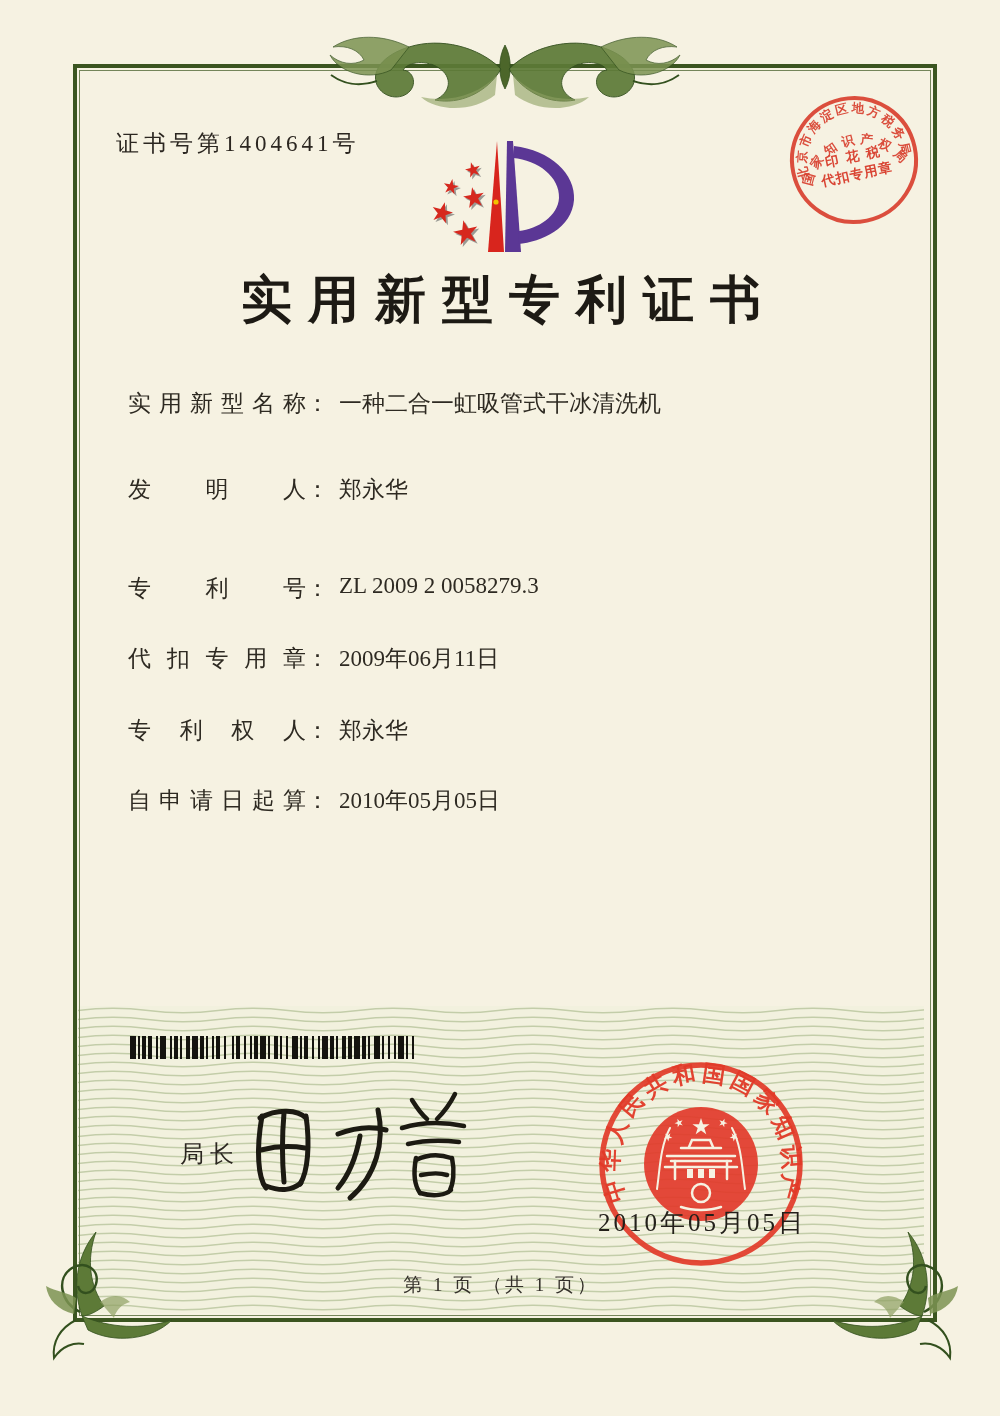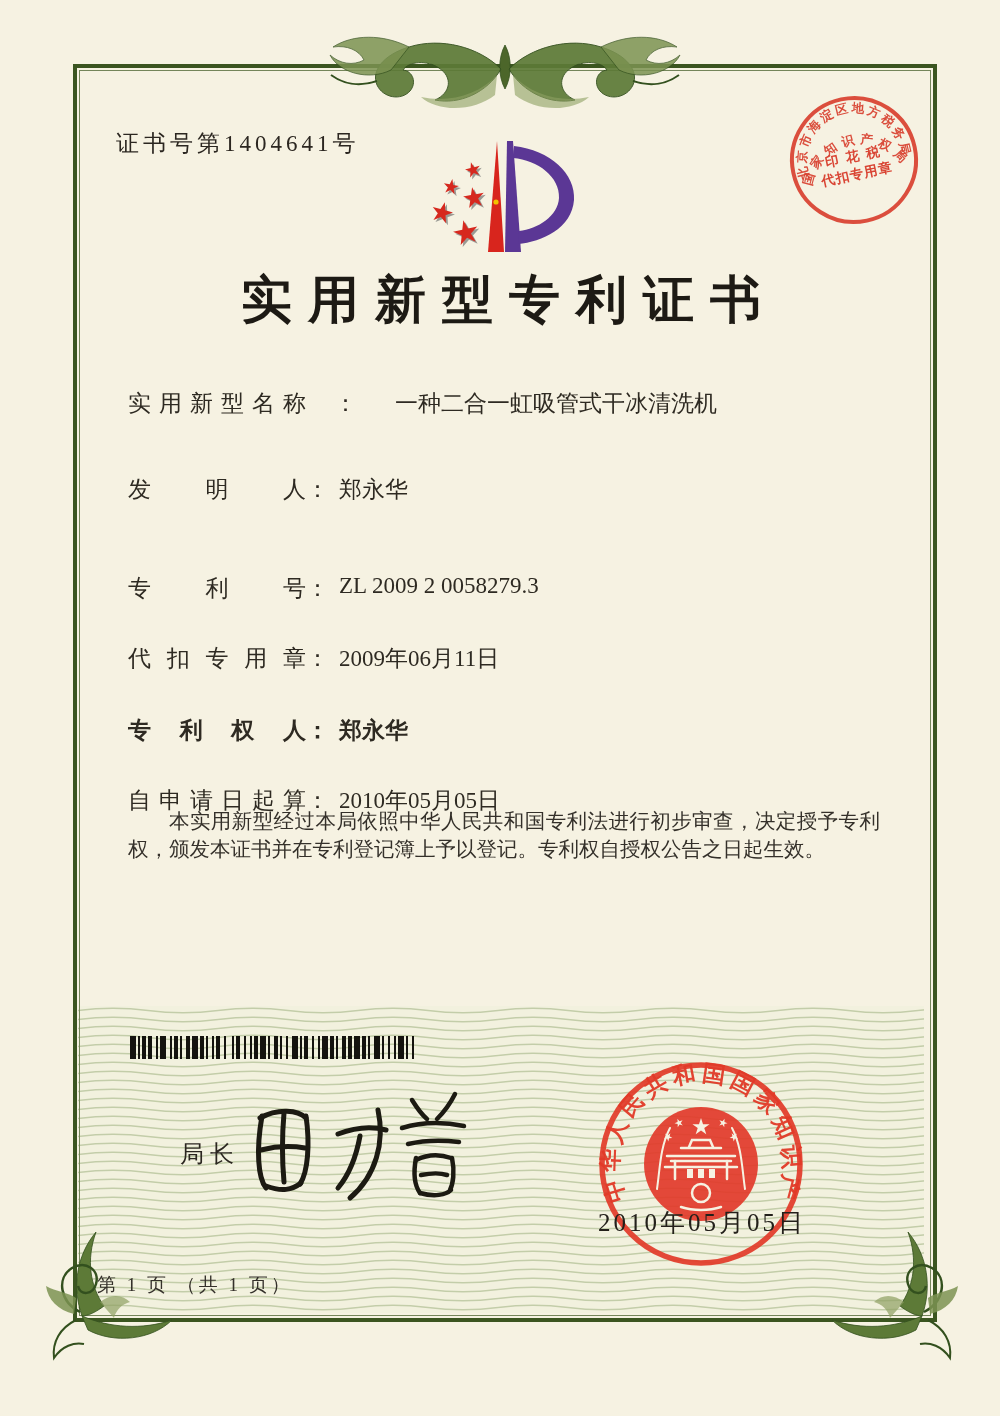--- a/index.html
+++ b/index.html
@@ -14,35 +14,35 @@
   .decor-svg{position:absolute;left:0;top:0;width:1000px;height:1416px;pointer-events:none;}
   .cert-no{position:absolute;left:116px;top:128px;font-size:23px;letter-spacing:4px;color:#2b2620;}
   .logo-svg{position:absolute;left:428px;top:136px;width:154px;height:124px;}
   .tax-stamp-svg{position:absolute;left:778px;top:84px;width:152px;height:152px;}
   .title{position:absolute;left:73px;top:266px;width:856px;margin:0;text-align:center;
          font-size:51px;font-weight:700;letter-spacing:16px;text-indent:16px;color:#1d1a14;}
   .fields{position:absolute;left:128px;top:388px;width:780px;}
   .field{display:flex;align-items:flex-start;height:30px;font-size:23px;color:#2e2a22;}
   .field .flabel{display:inline-block;width:178px;text-align:justify;text-align-last:justify;}
   .field .colon{margin-right:10px;}
-  .field:nth-child(1){margin-bottom:56px;gap:28px;}
+  .field:nth-child(1){margin-bottom:56px;}
   .field:nth-child(2){margin-bottom:69px;}
   .field:nth-child(3){margin-bottom:40px;}
   .field:nth-child(4){margin-bottom:42px;}
-  .field:nth-child(5){margin-bottom:40px;font-weight:bold;}
+  .field:nth-child(5){margin-bottom:40px;}
   .paras{position:absolute;left:128px;top:808px;width:752px;}
   .paras p{margin:0;font-size:20.5px;line-height:27.5px;text-align:justify;text-indent:2em;color:#34302a;}
   .barcode{position:absolute;left:130px;top:1036px;height:23px;font-size:0;white-space:nowrap;}
   .role-label{position:absolute;left:180px;top:1138px;font-size:24px;letter-spacing:6px;color:#2b2620;}
   .sig-svg{position:absolute;left:244px;top:1080px;width:232px;height:142px;}
   .seal-svg{position:absolute;left:596px;top:1058px;width:212px;height:212px;}
   .seal-date{position:absolute;left:598px;top:1206px;width:208px;text-align:center;
              font-size:25px;letter-spacing:3px;color:#23201a;}
-  .footer{position:absolute;left:73px;top:1272px;width:856px;
-          font-size:19px;letter-spacing:3px;color:#34302a;padding-left:24px;}
+  .footer{position:absolute;left:73px;top:1272px;width:856px;text-align:center;
+          font-size:19px;letter-spacing:3px;color:#34302a;}
 </style>
 </head>
 <body>
 
 <div class="page">
 
   <svg class="waves-svg" viewBox="0 0 846 307" preserveAspectRatio="none">
     <defs>
       <pattern id="wv" patternUnits="userSpaceOnUse" width="140" height="9">
         <path d="M0,4.5 Q35,0 70,4.5 T140,4.5" fill="none" stroke="#c3cda9" stroke-width="1.3"></path>
@@ -153,21 +153,20 @@
       <span class="fvalue">郑永华</span>
     </div>
     <div class="field">
       <span class="flabel">自申请日起算</span>
         <span class="colon">：</span>
       <span class="fvalue">2010年05月05日</span>
     </div>
   </div>
 
   <div class="paras">
-    <p>本实用新型经过本局依照中华人民共和国专利法进行初步审查，决定授予专利权，颁发本证书并在专利登记簿上予以登记。专利权自授权公告之日起生效。</p>
   </div>
 
   <div class="barcode"><span style="display:inline-block;height:100%;width:6px;background:#15130f;"></span><span style="display:inline-block;height:100%;width:2px;"></span><span style="display:inline-block;height:100%;width:2px;background:#15130f;"></span><span style="display:inline-block;height:100%;width:2px;"></span><span style="display:inline-block;height:100%;width:4px;background:#15130f;"></span><span style="display:inline-block;height:100%;width:2px;"></span><span style="display:inline-block;height:100%;width:4px;background:#15130f;"></span><span style="display:inline-block;height:100%;width:4px;"></span><span style="display:inline-block;height:100%;width:2px;background:#15130f;"></span><span style="display:inline-block;height:100%;width:2px;"></span><span style="display:inline-block;height:100%;width:6px;background:#15130f;"></span><span style="display:inline-block;height:100%;width:4px;"></span><span style="display:inline-block;height:100%;width:2px;background:#15130f;"></span><span style="display:inline-block;height:100%;width:2px;"></span><span style="display:inline-block;height:100%;width:4px;background:#15130f;"></span><span style="display:inline-block;height:100%;width:2px;"></span><span style="display:inline-block;height:100%;width:2px;background:#15130f;"></span><span style="display:inline-block;height:100%;width:4px;"></span><span style="display:inline-block;height:100%;width:4px;background:#15130f;"></span><span style="display:inline-block;height:100%;width:2px;"></span><span style="display:inline-block;height:100%;width:6px;background:#15130f;"></span><span style="display:inline-block;height:100%;width:2px;"></span><span style="display:inline-block;height:100%;width:4px;background:#15130f;"></span><span style="display:inline-block;height:100%;width:2px;"></span><span style="display:inline-block;height:100%;width:2px;background:#15130f;"></span><span style="display:inline-block;height:100%;width:4px;"></span><span style="display:inline-block;height:100%;width:2px;background:#15130f;"></span><span style="display:inline-block;height:100%;width:2px;"></span><span style="display:inline-block;height:100%;width:4px;background:#15130f;"></span><span style="display:inline-block;height:100%;width:4px;"></span><span style="display:inline-block;height:100%;width:2px;background:#15130f;"></span><span style="display:inline-block;height:100%;width:6px;"></span><span style="display:inline-block;height:100%;width:2px;background:#15130f;"></span><span style="display:inline-block;height:100%;width:2px;"></span><span style="display:inline-block;height:100%;width:4px;background:#15130f;"></span><span style="display:inline-block;height:100%;width:4px;"></span><span style="display:inline-block;height:100%;width:2px;background:#15130f;"></span><span style="display:inline-block;height:100%;width:4px;"></span><span style="display:inline-block;height:100%;width:2px;background:#15130f;"></span><span style="display:inline-block;height:100%;width:2px;"></span><span style="display:inline-block;height:100%;width:4px;background:#15130f;"></span><span style="display:inline-block;height:100%;width:2px;"></span><span style="display:inline-block;height:100%;width:6px;background:#15130f;"></span><span style="display:inline-block;height:100%;width:2px;"></span><span style="display:inline-block;height:100%;width:2px;background:#15130f;"></span><span style="display:inline-block;height:100%;width:4px;"></span><span style="display:inline-block;height:100%;width:4px;background:#15130f;"></span><span style="display:inline-block;height:100%;width:2px;"></span><span style="display:inline-block;height:100%;width:2px;background:#15130f;"></span><span style="display:inline-block;height:100%;width:4px;"></span><span style="display:inline-block;height:100%;width:2px;background:#15130f;"></span><span style="display:inline-block;height:100%;width:4px;"></span><span style="display:inline-block;height:100%;width:6px;background:#15130f;"></span><span style="display:inline-block;height:100%;width:2px;"></span><span style="display:inline-block;height:100%;width:2px;background:#15130f;"></span><span style="display:inline-block;height:100%;width:2px;"></span><span style="display:inline-block;height:100%;width:4px;background:#15130f;"></span><span style="display:inline-block;height:100%;width:4px;"></span><span style="display:inline-block;height:100%;width:2px;background:#15130f;"></span><span style="display:inline-block;height:100%;width:4px;"></span><span style="display:inline-block;height:100%;width:2px;background:#15130f;"></span><span style="display:inline-block;height:100%;width:2px;"></span><span style="display:inline-block;height:100%;width:6px;background:#15130f;"></span><span style="display:inline-block;height:100%;width:2px;"></span><span style="display:inline-block;height:100%;width:4px;background:#15130f;"></span><span style="display:inline-block;height:100%;width:2px;"></span><span style="display:inline-block;height:100%;width:2px;background:#15130f;"></span><span style="display:inline-block;height:100%;width:4px;"></span><span style="display:inline-block;height:100%;width:4px;background:#15130f;"></span><span style="display:inline-block;height:100%;width:2px;"></span><span style="display:inline-block;height:100%;width:4px;background:#15130f;"></span><span style="display:inline-block;height:100%;width:2px;"></span><span style="display:inline-block;height:100%;width:6px;background:#15130f;"></span><span style="display:inline-block;height:100%;width:2px;"></span><span style="display:inline-block;height:100%;width:4px;background:#15130f;"></span><span style="display:inline-block;height:100%;width:2px;"></span><span style="display:inline-block;height:100%;width:2px;background:#15130f;"></span><span style="display:inline-block;height:100%;width:4px;"></span><span style="display:inline-block;height:100%;width:6px;background:#15130f;"></span><span style="display:inline-block;height:100%;width:2px;"></span><span style="display:inline-block;height:100%;width:2px;background:#15130f;"></span><span style="display:inline-block;height:100%;width:4px;"></span><span style="display:inline-block;height:100%;width:2px;background:#15130f;"></span><span style="display:inline-block;height:100%;width:4px;"></span><span style="display:inline-block;height:100%;width:2px;background:#15130f;"></span><span style="display:inline-block;height:100%;width:2px;"></span><span style="display:inline-block;height:100%;width:6px;background:#15130f;"></span><span style="display:inline-block;height:100%;width:2px;"></span><span style="display:inline-block;height:100%;width:2px;background:#15130f;"></span><span style="display:inline-block;height:100%;width:4px;"></span><span style="display:inline-block;height:100%;width:2px;background:#15130f;"></span><span style="display:inline-block;height:100%;width:2px;"></span></div>
 
   <div class="role-label">局长</div>
   <svg class="sig-svg" viewBox="0 0 232 142">
     <title>田力普</title>
     <g fill="none" stroke="#1c1a12" stroke-linecap="round" stroke-linejoin="round">
       <g stroke-width="5">
         <path d="M18,36 C12,70 14,98 22,108"></path>

